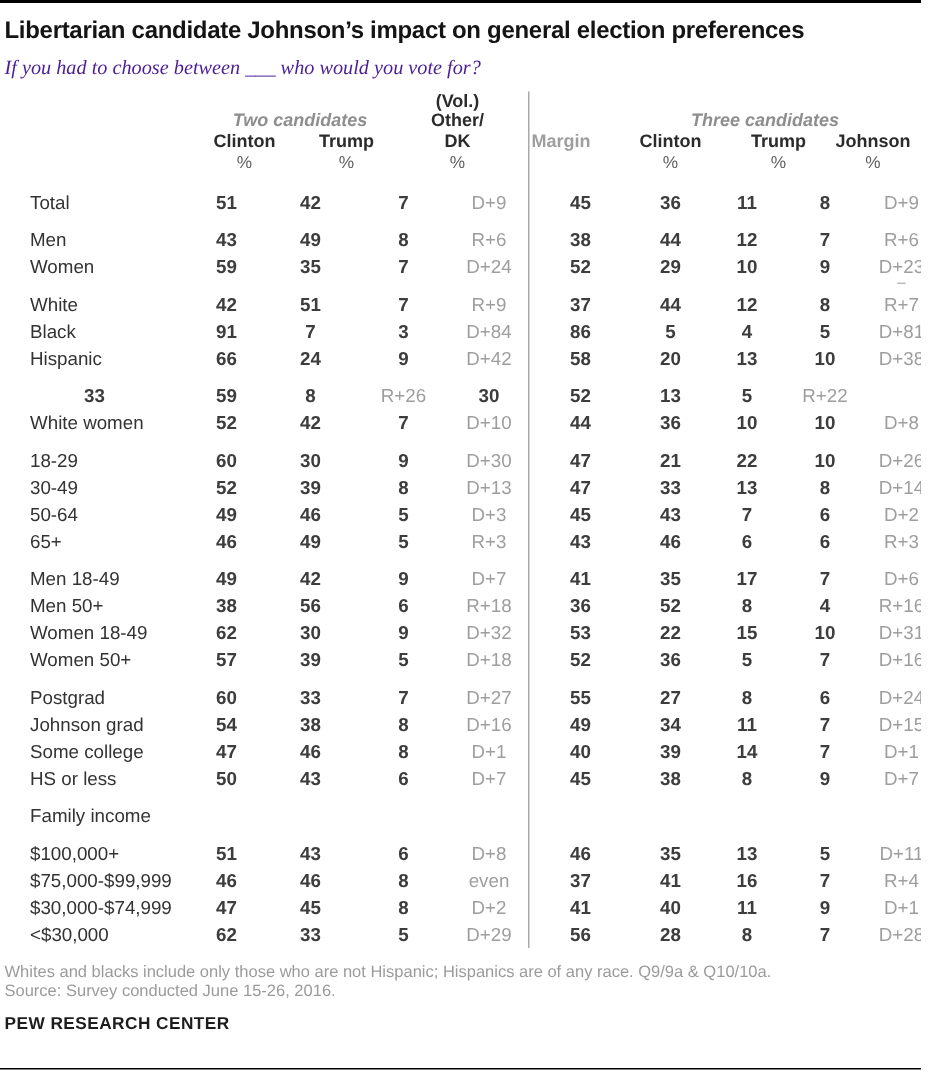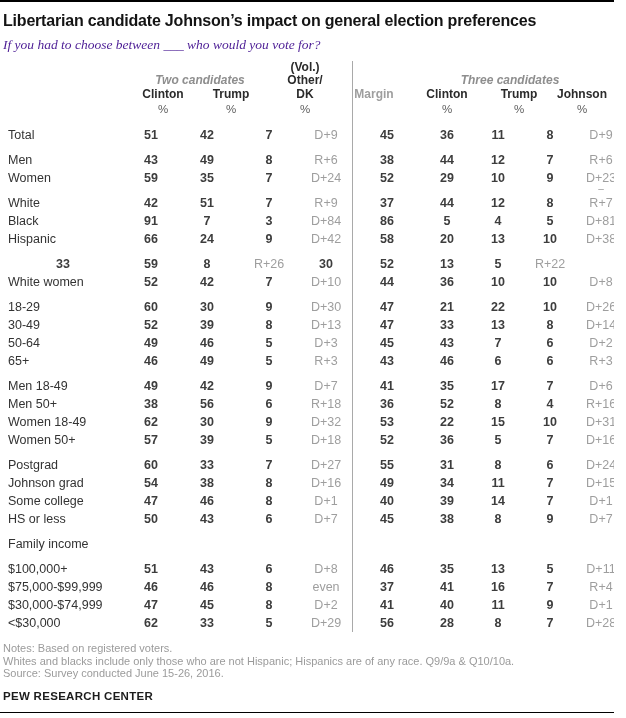--- a/index.html
+++ b/index.html
@@ -33,21 +33,21 @@
   .h-margin { font-weight:bold; color:#9e9e9e; }
   .h-pct { color:#5f5f5f; font-size:11.5px; }
   .c2{grid-column:2;} .c3{grid-column:3;} .c4{grid-column:4;} .c5{grid-column:5;}
   .c6{grid-column:6;} .c7{grid-column:7;} .c8{grid-column:8;} .c9{grid-column:9;} .c10{grid-column:10;}
   .c23{grid-column:2/4;} .c68{grid-column:6/9;}
 
   .tbody { padding-top:5px; }
   .rgroup { margin-bottom:7px; }
   .rgroup:last-child { margin-bottom:0; }
   .row { height:18px; line-height:18px; font-size:12.5px; }
-  .row .label { text-align:left; padding-left:8px; color:#333333; white-space:nowrap; }
+  .row .label { text-align:left; padding-left:20px; color:#333333; white-space:nowrap; }
   .row .cell { text-align:center; color:#3d3d3d; font-weight:bold; }
   .row .margin-cell { text-align:center; color:#9e9e9e; font-weight:normal; position:relative; }
   .row.section .label { }
   .mnote { position:absolute; top:-10px; left:0; right:0; font-size:10px; line-height:10px; color:#9e9e9e; text-align:center; }
 
   .notes { margin:10px 4px 0 3px; font-size:11px; line-height:12.5px; color:#9b9b9b; }
   .pew { margin:10px 4px 0 3px; font-size:11.5px; font-weight:bold; color:#1c1c1c; letter-spacing:0.3px; }
   .bottom-rule { position:absolute; left:0; right:0; bottom:5px; height:1px; background:#000; }
 </style>
 </head>
@@ -300,21 +300,21 @@
     </div>
         </div>
         <div class="rgroup">
           <div class="row">
       <span class="label">Postgrad</span>
       <span class="cell">60</span>
       <span class="cell">33</span>
       <span class="cell">7</span>
       <span class="margin-cell">D+27</span>
       <span class="cell">55</span>
-      <span class="cell">31</span>
+      <span class="cell">27</span>
       <span class="cell">8</span>
       <span class="cell">6</span>
       <span class="margin-cell">D+24</span>
     </div>
           <div class="row">
       <span class="label">Johnson grad</span>
       <span class="cell">54</span>
       <span class="cell">38</span>
       <span class="cell">8</span>
       <span class="margin-cell">D+16</span>
@@ -410,20 +410,19 @@
       <span class="cell">28</span>
       <span class="cell">8</span>
       <span class="cell">7</span>
       <span class="margin-cell">D+28</span>
     </div>
         </div>
       </div>
   </div>
 
   <div class="notes">
-    <div>Notes: Based on registered voters.</div>
     <div>Whites and blacks include only those who are not Hispanic; Hispanics are of any race. Q9/9a &amp; Q10/10a.</div>
     <div>Source: Survey conducted June 15-26, 2016.</div>
   </div>
   <div class="pew">PEW RESEARCH CENTER</div>
 
   <div class="bottom-rule"></div>
 </div>
 
 </body></html>

